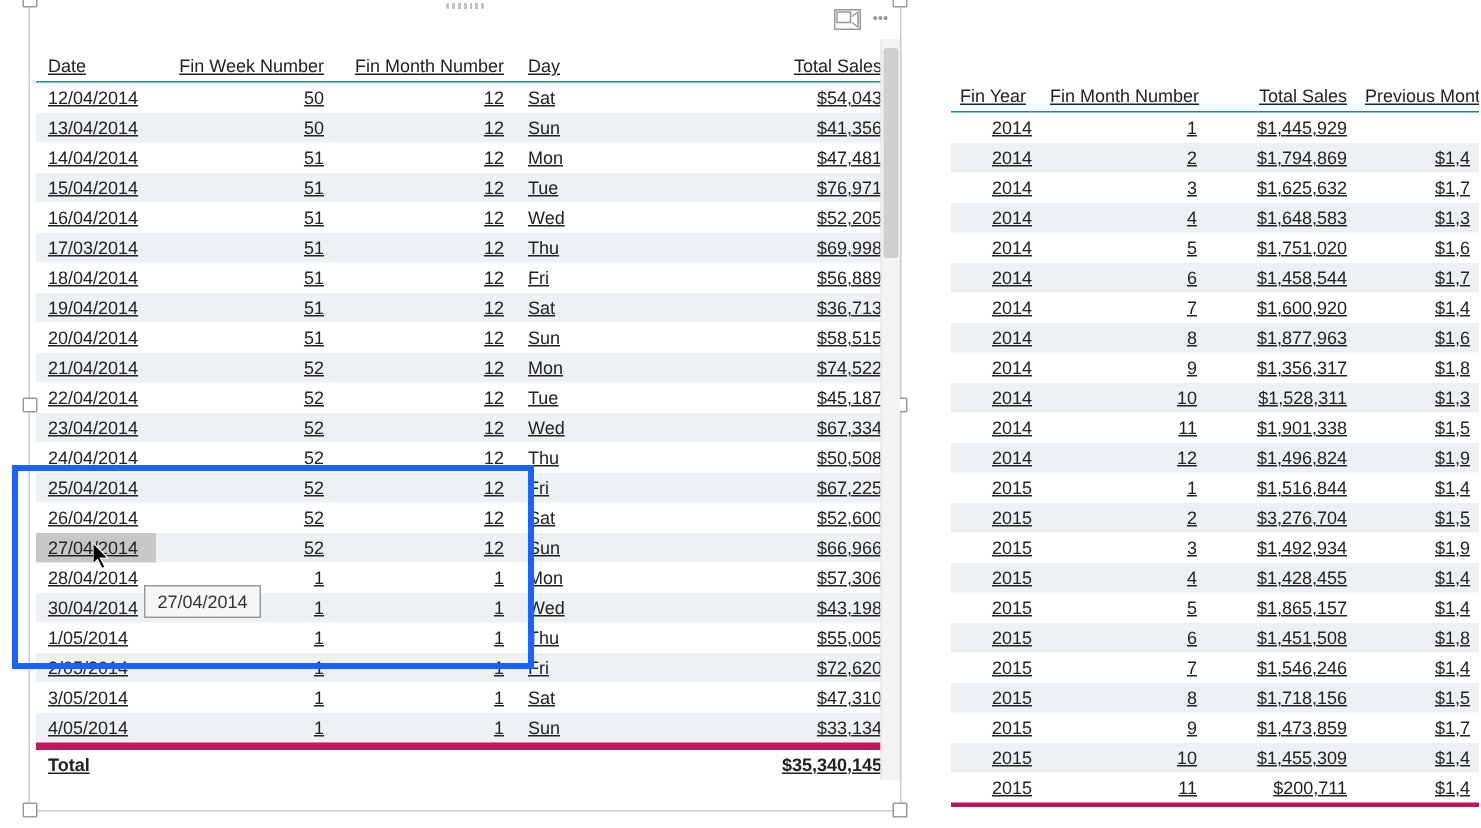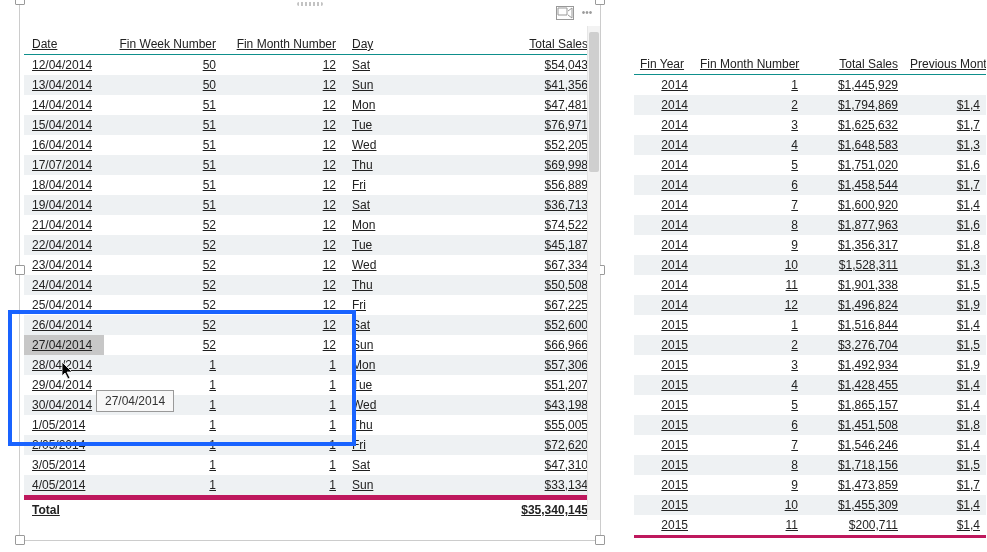--- a/index.html
+++ b/index.html
@@ -137,41 +137,48 @@
               <td class="num">$76,971</td>
             </tr>
             <tr>
               <td>16/04/2014</td>
               <td class="num">51</td>
               <td class="num">12</td>
               <td>Wed</td>
               <td class="num">$52,205</td>
             </tr>
             <tr>
-              <td>17/07/2014</td>
+              <td>17/03/2014</td>
               <td class="num">51</td>
               <td class="num">12</td>
               <td>Thu</td>
               <td class="num">$69,998</td>
             </tr>
             <tr>
               <td>18/04/2014</td>
               <td class="num">51</td>
               <td class="num">12</td>
               <td>Fri</td>
               <td class="num">$56,889</td>
             </tr>
             <tr>
               <td>19/04/2014</td>
               <td class="num">51</td>
               <td class="num">12</td>
               <td>Sat</td>
               <td class="num">$36,713</td>
             </tr>
             <tr>
+              <td>20/04/2014</td>
+              <td class="num">51</td>
+              <td class="num">12</td>
+              <td>Sun</td>
+              <td class="num">$58,515</td>
+            </tr>
+            <tr>
               <td>21/04/2014</td>
               <td class="num">52</td>
               <td class="num">12</td>
               <td>Mon</td>
               <td class="num">$74,522</td>
             </tr>
             <tr>
               <td>22/04/2014</td>
               <td class="num">52</td>
               <td class="num">12</td>
@@ -212,27 +219,20 @@
               <td class="num">12</td>
               <td>Sun</td>
               <td class="num">$66,966</td>
             </tr>
             <tr>
               <td>28/04/2014</td>
               <td class="num">1</td>
               <td class="num">1</td>
               <td>Mon</td>
               <td class="num">$57,306</td>
-            </tr>
-            <tr>
-              <td>29/04/2014</td>
-              <td class="num">1</td>
-              <td class="num">1</td>
-              <td>Tue</td>
-              <td class="num">$51,207</td>
             </tr>
             <tr>
               <td>30/04/2014</td>
               <td class="num">1</td>
               <td class="num">1</td>
               <td>Wed</td>
               <td class="num">$43,198</td>
             </tr>
             <tr>
               <td>1/05/2014</td>

